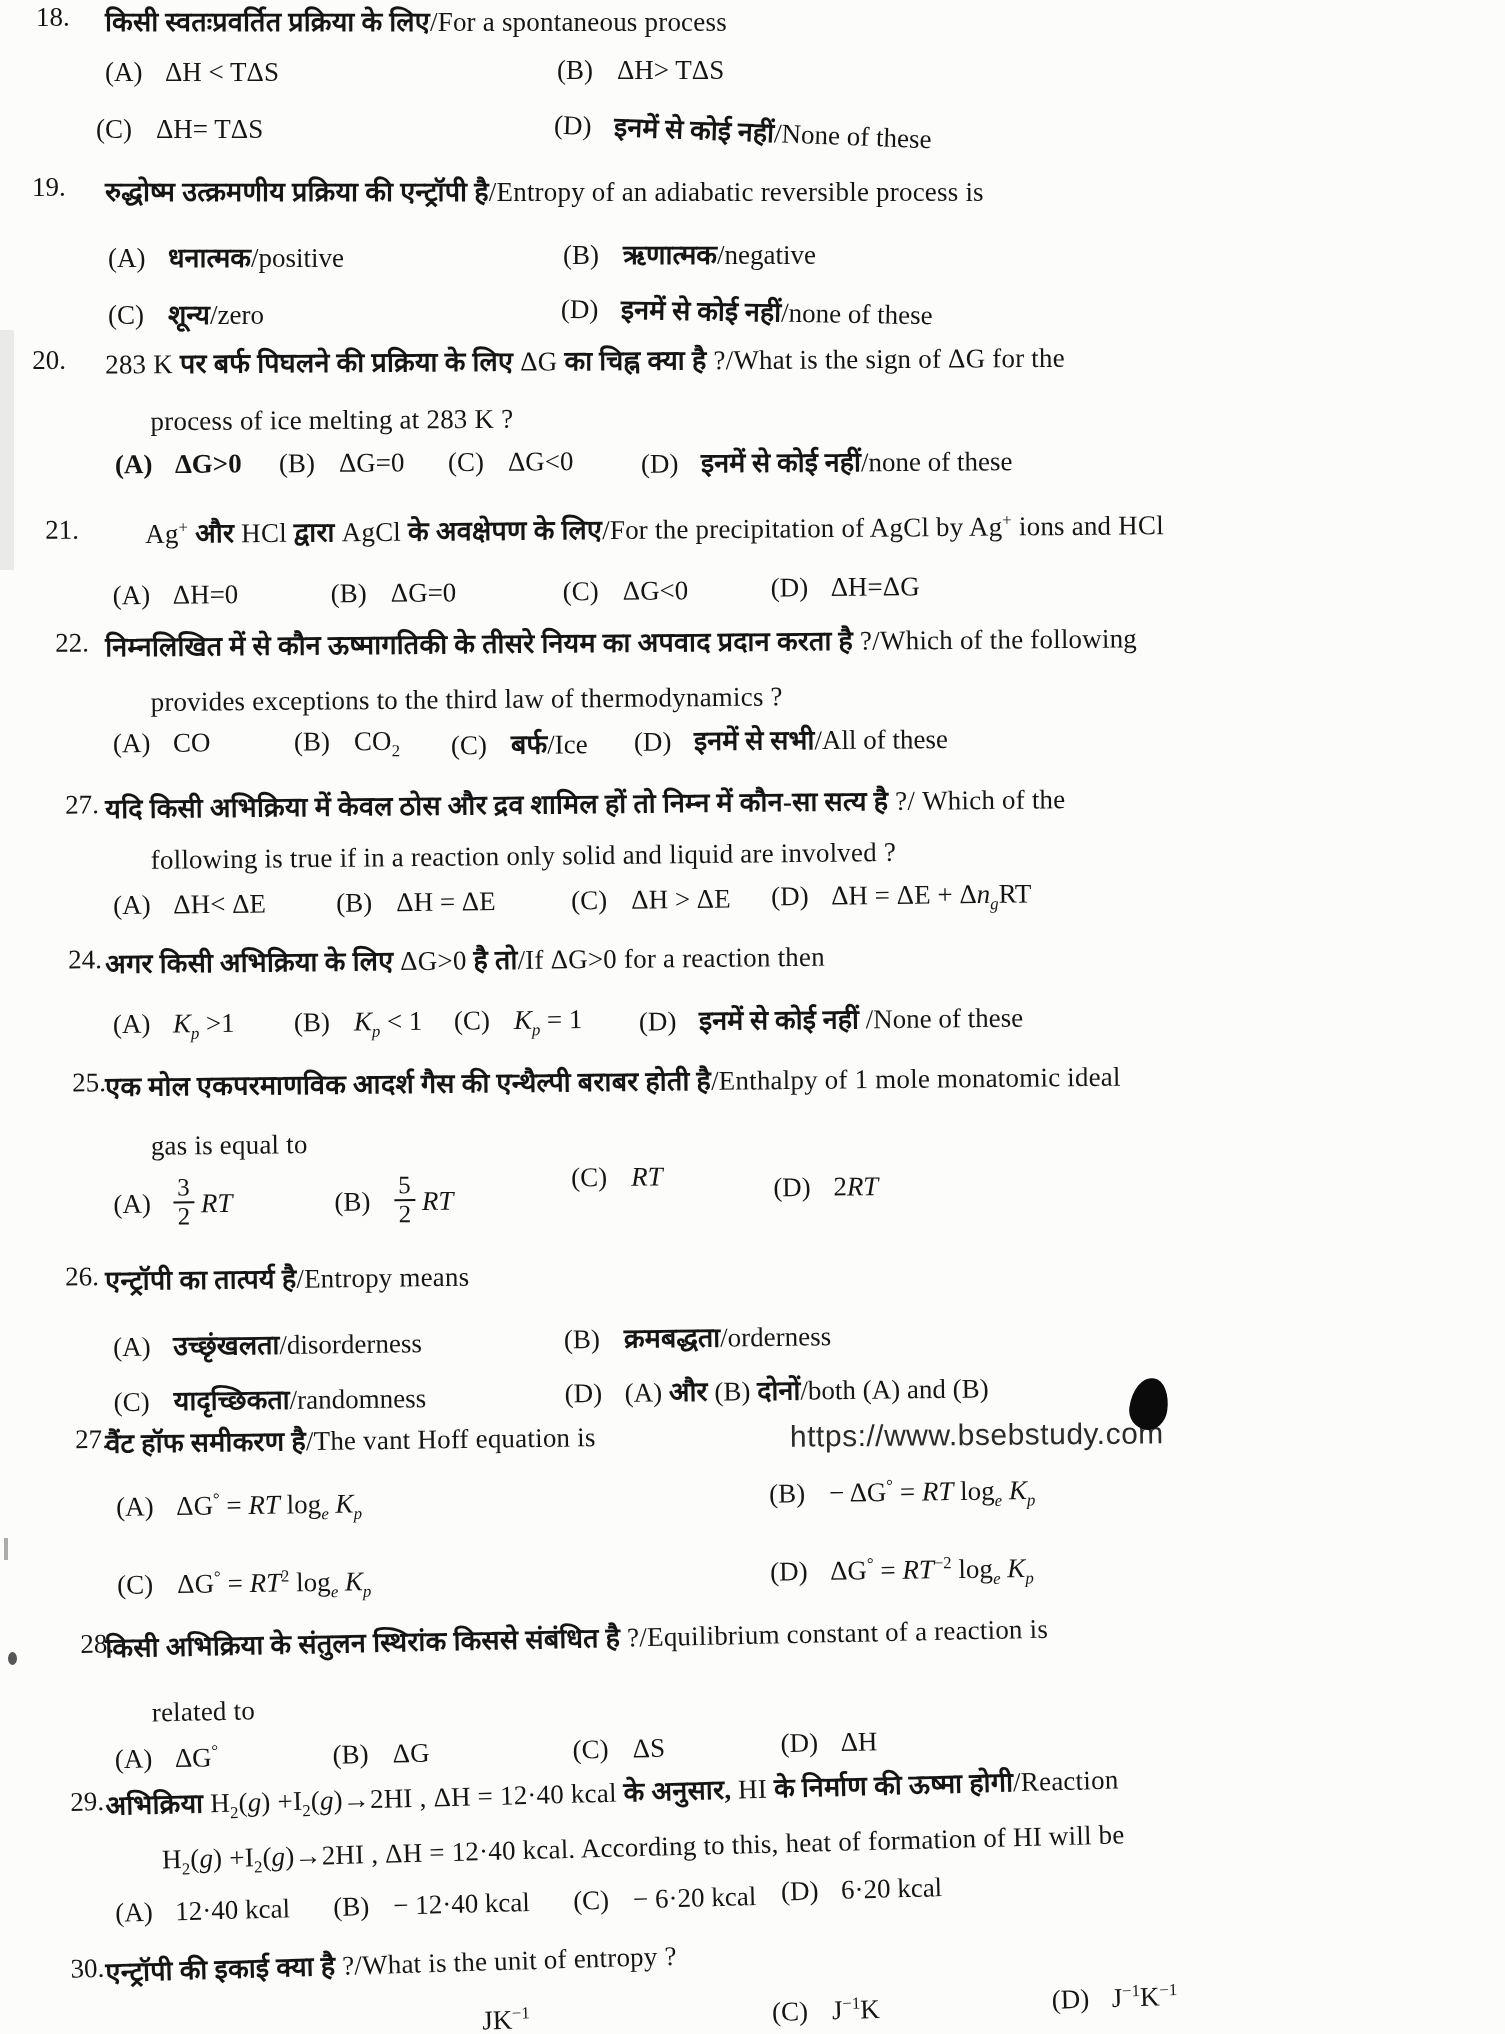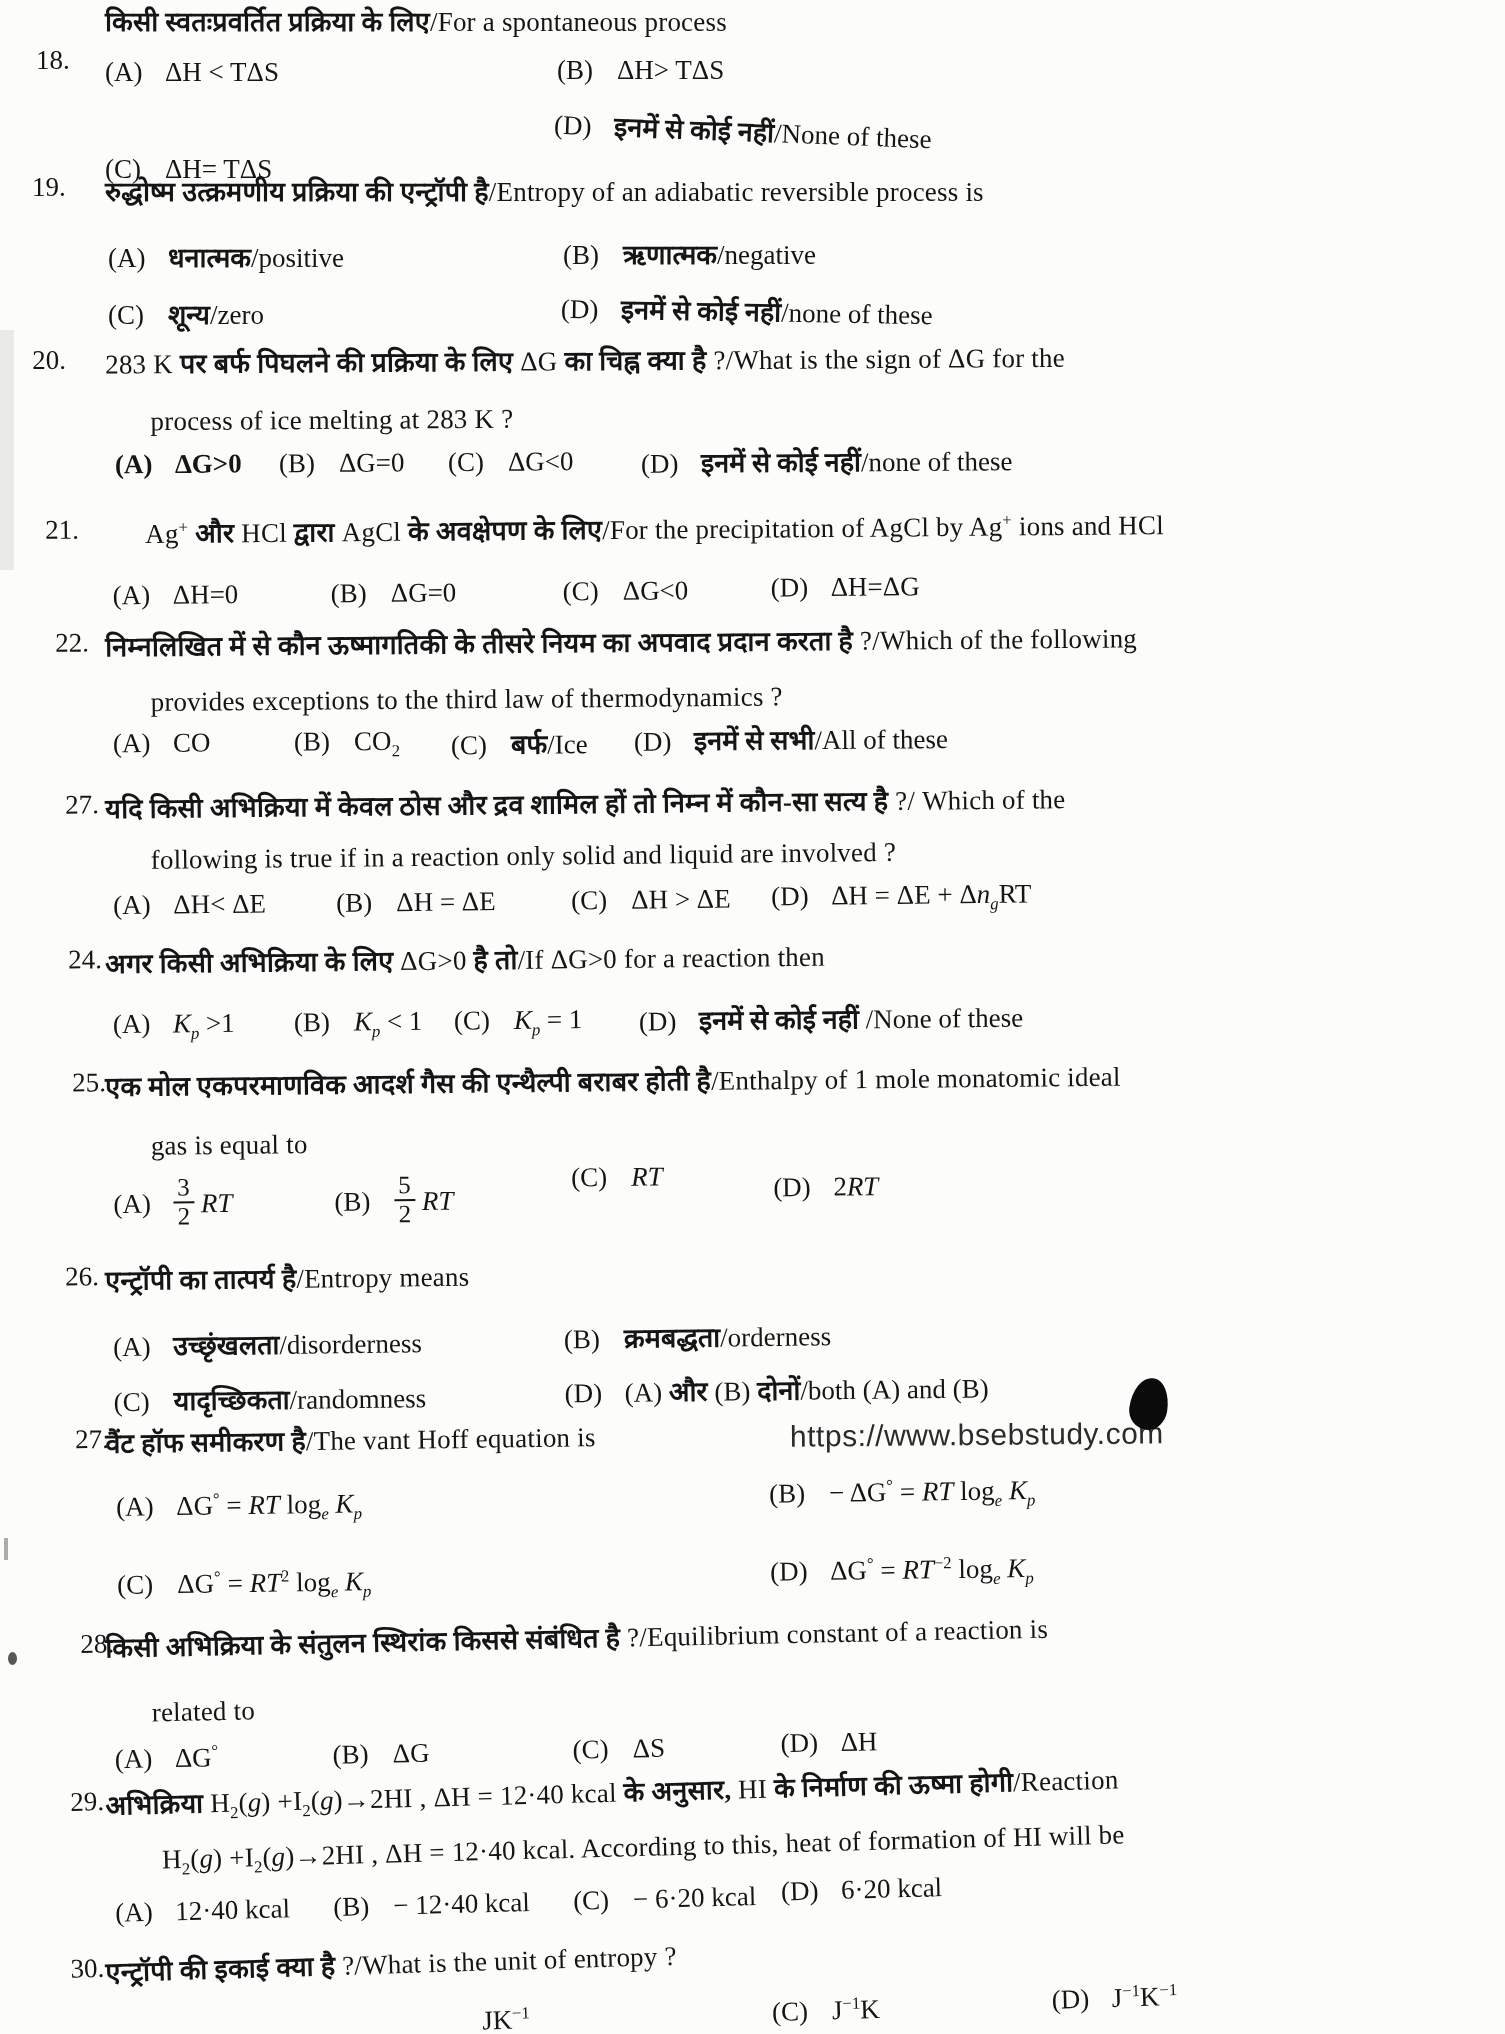--- a/index.html
+++ b/index.html
@@ -18,23 +18,23 @@
   .olab{display:inline-block;min-width:60px;}
   sup{font-size:.62em;vertical-align:super;line-height:0;}
   sub{font-size:.62em;vertical-align:sub;line-height:0;}
   b{font-weight:700;}
   i{font-style:italic;}
   .frac{display:inline-block;text-align:center;vertical-align:middle;line-height:1.05;font-size:25px;margin-right:7px;position:relative;top:-4px;}
   .frac span{display:block;}
   .frac span:first-child{border-bottom:2.5px solid #151515;padding:0 4px 1px;}
 
   
-  .q18{top:2px;}   .q18 .qnum{left:6px;margin-top:43px;}
+  .q18{top:2px;}   .q18 .qnum{left:6px;}
   .q18 .o0{left:75px;top:55px;}  .q18 .o1{left:527px;top:53px;}
-  .q18 .o2{left:75px;top:112px;margin-top:40px;} .q18 .o3{left:524px;top:110px;transform:rotate(2.2deg);}
+  .q18 .o2{left:66px;top:112px;} .q18 .o3{left:524px;top:110px;transform:rotate(2.2deg);}
   .q19{top:172px;} .q19 .qnum{left:2px;}
   .q19 .o0{left:78px;top:66px;}  .q19 .o1{left:533px;top:63px;}
   .q19 .o2{left:78px;top:123px;} .q19 .o3{left:531px;top:120px;transform:rotate(1deg);}
   .q20{top:345px;transform:rotate(-.4deg);} .q20 .qnum{left:2px;}
   .q20 .qline.l1{top:62px;}
   .q20 .o0{left:84px;top:105px;font-weight:bold;} .q20 .o1{left:248px;top:105px;}
   .q20 .o2{left:417px;top:105px;}.q20 .o3{left:610px;top:103px;}
   .q21{top:515px;transform:rotate(-.5deg);} .q21 .qnum{left:15px;} .q21 .qbody{left:115px;}
   .q21 .o0{left:82px;top:66px;}  .q21 .o1{left:300px;top:66px;}
   .q21 .o2{left:532px;top:66px;} .q21 .o3{left:740px;top:64px;}

